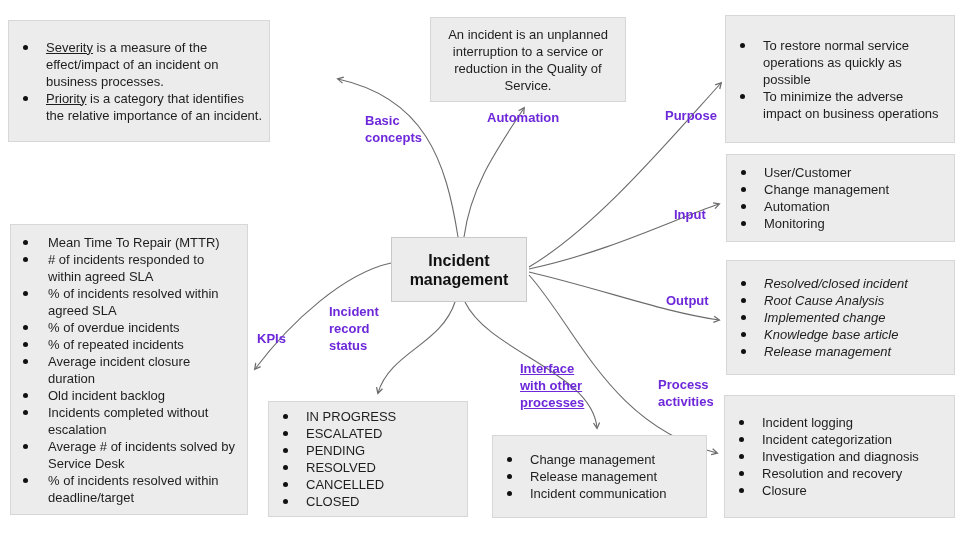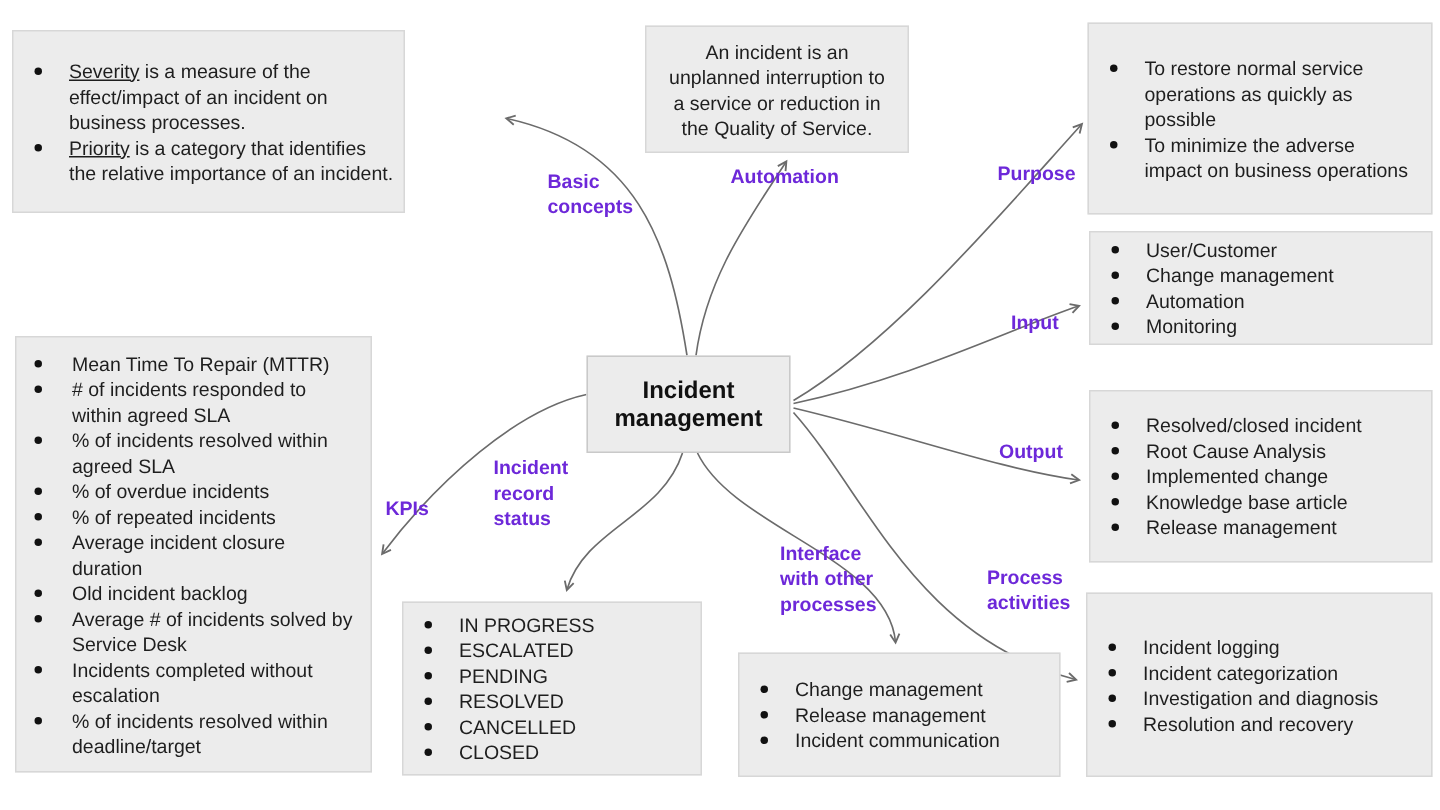--- a/index.html
+++ b/index.html
@@ -65,40 +65,40 @@
           <span class="txt"><span class="u">Severity</span><span> is a measure of the effect/impact of an incident on business processes.</span></span>
         </li>
 
         <li>
           <span class="dot"></span>
           <span class="txt"><span class="u">Priority</span><span> is a category that identifies the relative importance of an incident.</span></span>
         </li>
       </ul>
   </div>
 
-  <div class="box" style="left:430px;top:17px;width:176px;height:85px;">
+  <div class="box" style="left:430px;top:17px;width:196px;height:85px;">
     <div class="deftext">An incident is an unplanned interruption to a service or reduction in the Quality of Service.</div>
   </div>
 
   <div class="box" style="left:725px;top:15px;width:230px;height:128px;padding-right:14px;">
     <ul>
 
         <li>
           <span class="dot"></span>
           <span class="txt">To restore normal service operations as quickly as possible</span>
         </li>
 
         <li>
           <span class="dot"></span>
           <span class="txt">To minimize the adverse impact on business operations</span>
         </li>
       </ul>
   </div>
 
-  <div class="box" style="left:726px;top:154px;width:229px;height:76px;padding-right:10px;">
+  <div class="box" style="left:726px;top:154px;width:229px;height:88px;padding-right:10px;">
     <ul>
 
         <li>
           <span class="dot"></span>
           <span class="txt">User/Customer</span>
         </li>
 
         <li>
           <span class="dot"></span>
           <span class="txt">Change management</span>
@@ -109,21 +109,21 @@
           <span class="txt">Automation</span>
         </li>
 
         <li>
           <span class="dot"></span>
           <span class="txt">Monitoring</span>
         </li>
       </ul>
   </div>
 
-  <div class="box" style="left:726px;top:260px;width:229px;height:115px;padding-right:10px;">
+  <div class="box" style="left:726px;top:260px;width:229px;height:115px;padding-right:10px;font-style:italic;">
     <ul>
 
         <li>
           <span class="dot"></span>
           <span class="txt">Resolved/closed incident</span>
         </li>
 
         <li>
           <span class="dot"></span>
           <span class="txt">Root Cause Analysis</span>
@@ -162,20 +162,24 @@
         <li>
           <span class="dot"></span>
           <span class="txt">Investigation and diagnosis</span>
         </li>
 
         <li>
           <span class="dot"></span>
           <span class="txt">Resolution and recovery</span>
         </li>
 
+        <li>
+          <span class="dot"></span>
+          <span class="txt">Closure</span>
+        </li>
       </ul>
   </div>
 
   <div class="box" style="left:492px;top:435px;width:215px;height:83px;padding-right:8px;">
     <ul>
 
         <li>
           <span class="dot"></span>
           <span class="txt">Change management</span>
         </li>
@@ -260,44 +264,44 @@
           <span class="txt">Average incident closure duration</span>
         </li>
 
         <li>
           <span class="dot"></span>
           <span class="txt">Old incident backlog</span>
         </li>
 
         <li>
           <span class="dot"></span>
+          <span class="txt">Incidents completed without escalation</span>
+        </li>
+
+        <li>
+          <span class="dot"></span>
           <span class="txt">Average # of incidents solved by Service Desk</span>
-        </li>
-
-        <li>
-          <span class="dot"></span>
-          <span class="txt">Incidents completed without escalation</span>
         </li>
 
         <li>
           <span class="dot"></span>
           <span class="txt">% of incidents resolved within deadline/target</span>
         </li>
       </ul>
   </div>
 
   <div class="label" style="left:365px;top:112px;">Basic
 concepts</div>
   <div class="label" style="left:487px;top:109px;">Automation</div>
   <div class="label" style="left:665px;top:107px;">Purpose</div>
   <div class="label" style="left:674px;top:181px;margin-top:25px;">Input</div>
   <div class="label" style="left:666px;top:292px;">Output</div>
   <div class="label" style="left:658px;top:376px;">Process
 activities</div>
-  <div class="label" style="left:520px;top:360px;">Interface
+  <div class="label" style="left:520px;top:360px;text-decoration:underline;">Interface
 with other
 processes</div>
   <div class="label" style="left:329px;top:303px;">Incident
 record
 status</div>
   <div class="label" style="left:257px;top:330px;">KPIs</div>
 
 </div>
 
 </body></html>

